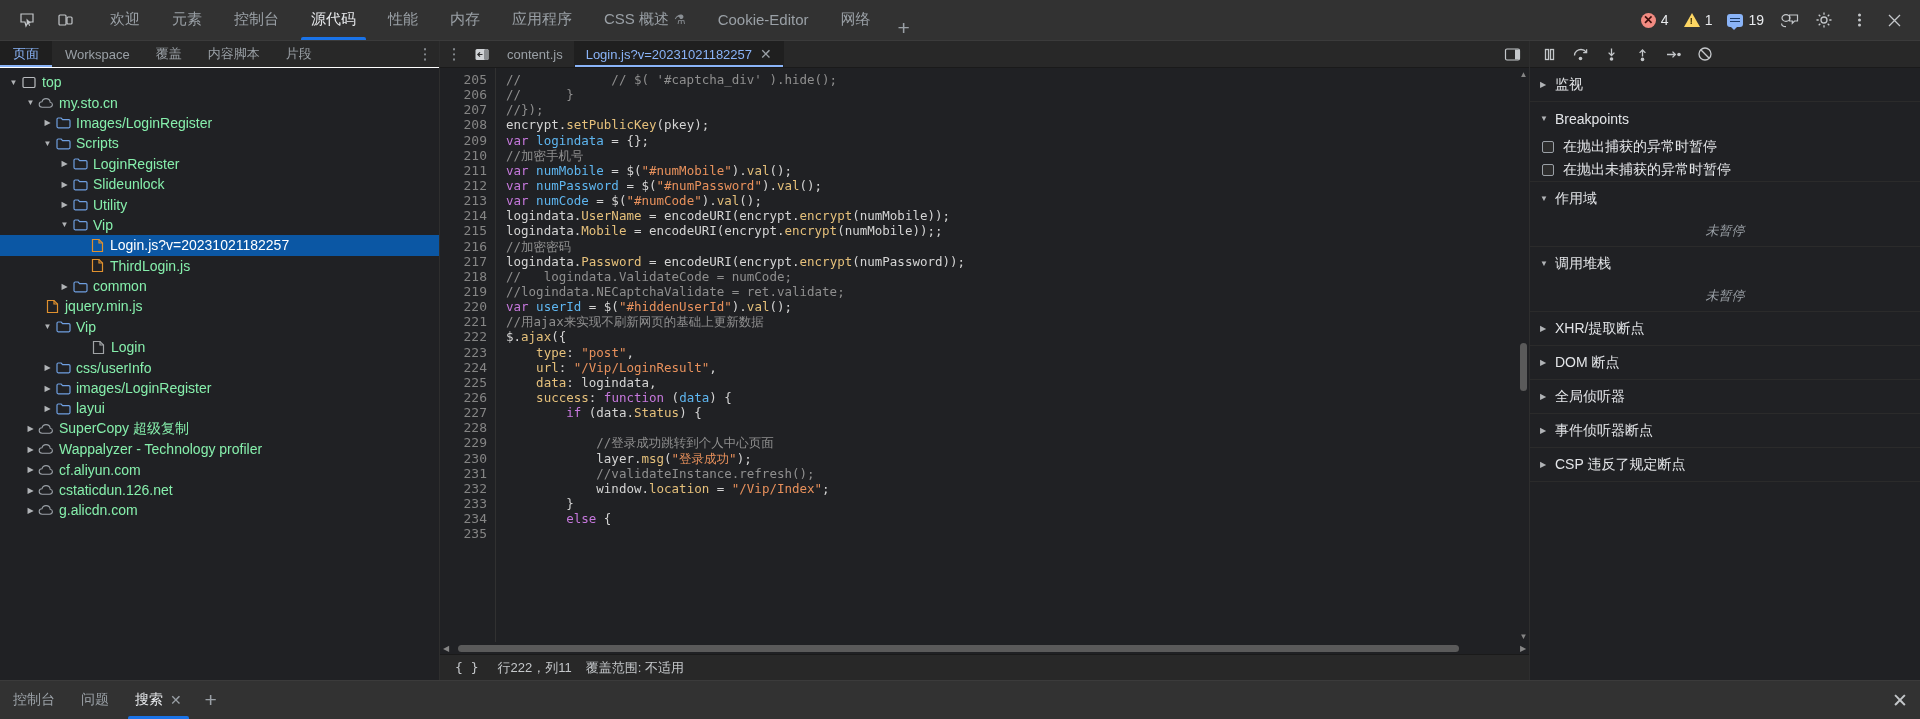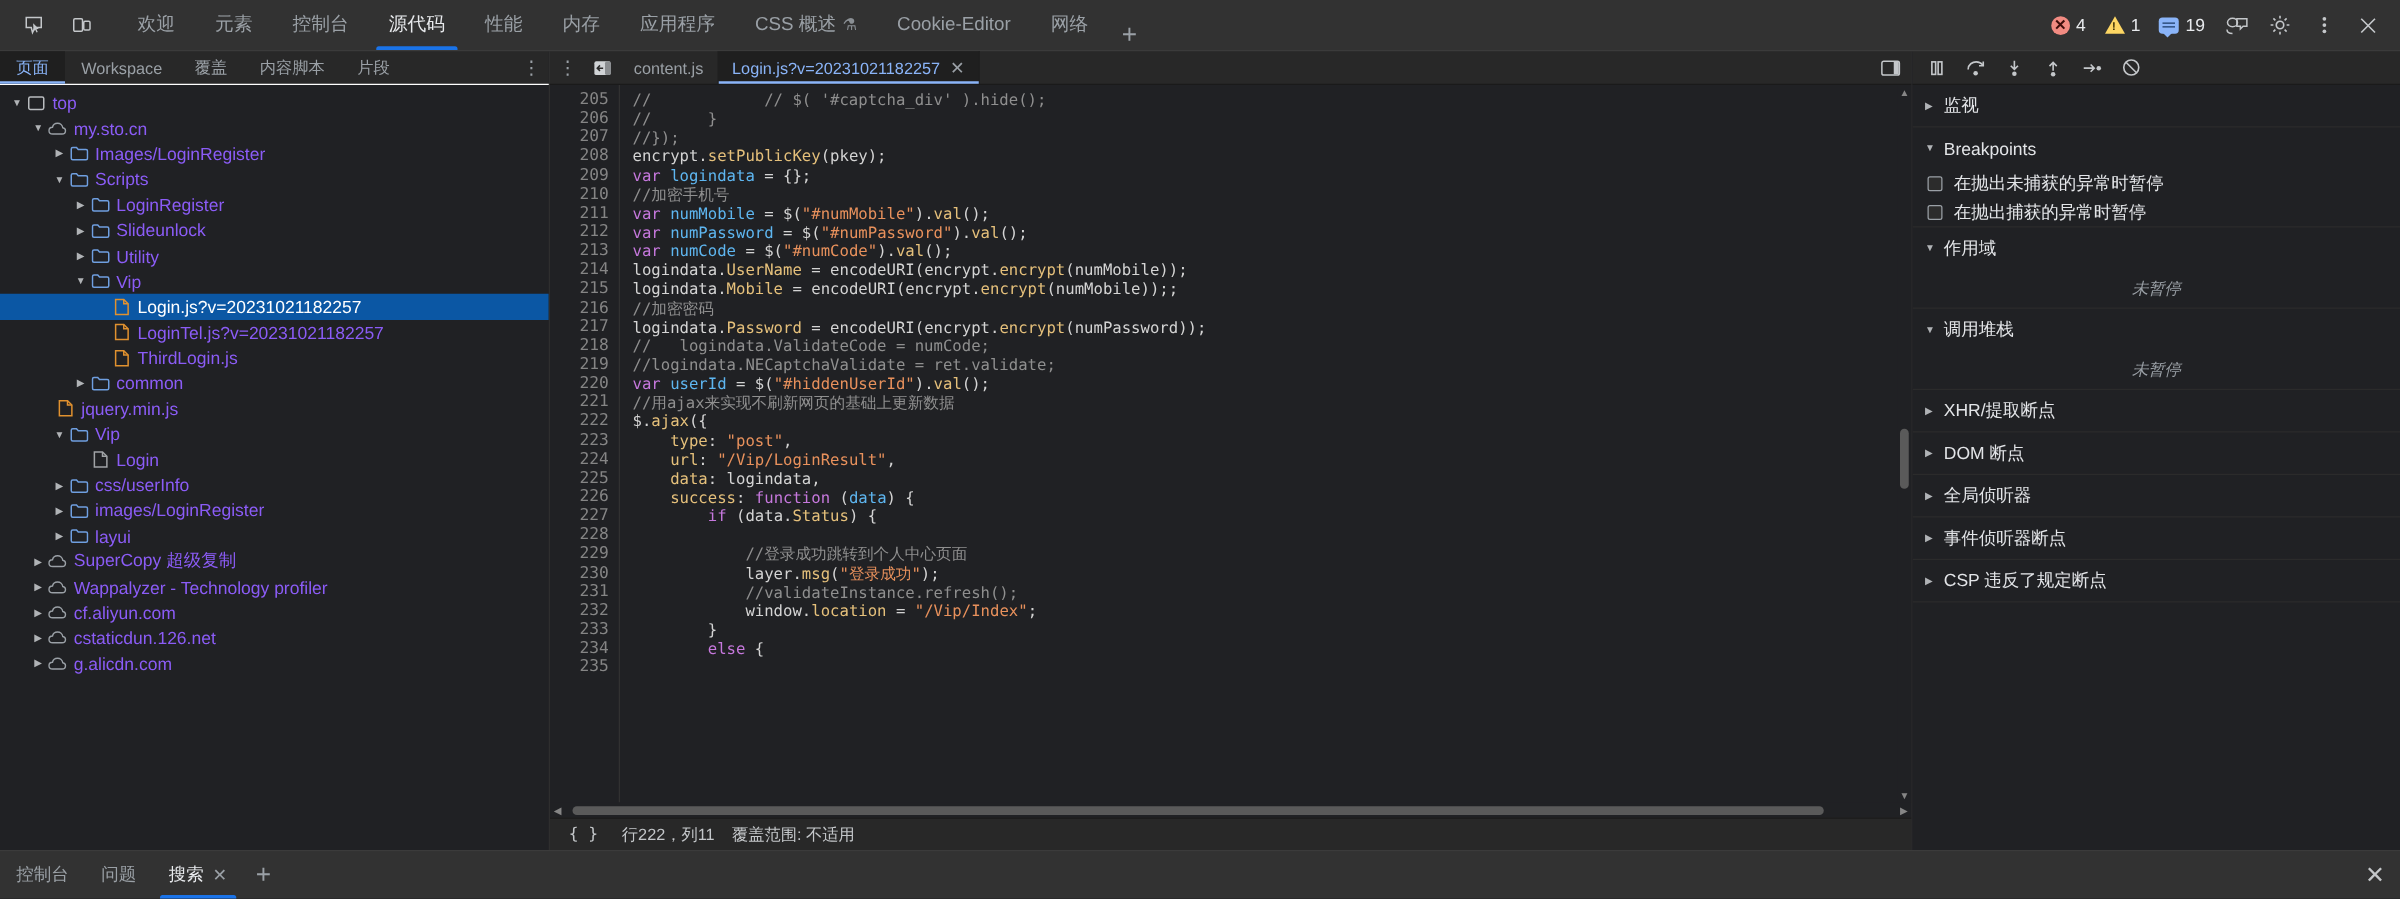--- a/index.html
+++ b/index.html
@@ -80,21 +80,21 @@
   .nav-more { margin-left: auto; width: 28px; display: flex; align-items: center; justify-content: center; color:#9aa0a6; cursor:pointer; font-size:15px; letter-spacing:0; }
   .tree { flex: 1; overflow: hidden; padding-top: 4px; font-size: 14px; }
   .trow {
     display: flex; align-items: center; height: 20.4px; white-space: nowrap; cursor: pointer;
     padding-right: 6px;
   }
   .trow.selected { background: #0b57a4; }
   .tw-arrow { width: 13px; min-width:13px; display:flex; align-items:center; justify-content:center; color:#b0b3b6; font-size:8px; }
   .tw-arrow.empty { visibility: hidden; }
   .tw-ico { width: 18px; min-width:18px; display:flex; align-items:center; justify-content:center; margin-right:4px; }
-  .tw-label { color: #8b5cf6; font-size: 14px; }
+  .tw-label { color: #86efac; font-size: 14px; }
   .trow.selected .tw-label { color: #ffffff; }
 
   
   .src-pane { flex: 1; min-width: 0; display: flex; flex-direction: column; background: #202124; border-right: 1px solid #2e2e2e; }
   .src-tabbar {
     height: 27px; min-height: 27px; display: flex; align-items: stretch;
     background: #282828; border-bottom: 1px solid #1a1a1a;
   }
   .src-more { width: 28px; display:flex; align-items:center; justify-content:center; color:#9aa0a6; cursor:pointer; }
   .src-navbtn { width: 28px; display:flex; align-items:center; justify-content:center; cursor:pointer; }
@@ -383,61 +383,51 @@
             <span class="tw-label">Login.js?v=20231021182257</span>
           </div>
           <div class="trow" style="padding-left: 75px;">
             <span class="tw-arrow empty">▶</span>
             <span class="tw-ico">
               <svg width="13" height="15" viewBox="0 0 13 15">
                 <path d="M1.5 1.5h6.5l3.5 3.5v8.5h-10z" fill="none" stroke="#e0912f" stroke-width="1.2"></path>
                 <path d="M8 1.5V5h3.5" fill="none" stroke="#e0912f" stroke-width="1.2"></path>
               </svg>
             </span>
-            <span class="tw-label">LoginTel.js?v=20231021182257</span>
-          </div>
-          <div class="trow" style="padding-left: 75px;">
+            <span class="tw-label">ThirdLogin.js</span>
+          </div>
+          <div class="trow" style="padding-left: 58px;">
+            <span class="tw-arrow">▶</span>
+            <span class="tw-ico">
+              <svg width="15" height="13" viewBox="0 0 15 13">
+                <path d="M1 3.2c0-.7.5-1.2 1.2-1.2h3l1.4 1.6h6.2c.7 0 1.2.5 1.2 1.2v5.8c0 .7-.5 1.2-1.2 1.2H2.2c-.7 0-1.2-.5-1.2-1.2z" fill="none" stroke="#6f9fe0" stroke-width="1.2"></path>
+              </svg>
+            </span>
+            <span class="tw-label">common</span>
+          </div>
+          <div class="trow" style="padding-left: 30px;">
             <span class="tw-arrow empty">▶</span>
             <span class="tw-ico">
               <svg width="13" height="15" viewBox="0 0 13 15">
                 <path d="M1.5 1.5h6.5l3.5 3.5v8.5h-10z" fill="none" stroke="#e0912f" stroke-width="1.2"></path>
                 <path d="M8 1.5V5h3.5" fill="none" stroke="#e0912f" stroke-width="1.2"></path>
               </svg>
             </span>
-            <span class="tw-label">ThirdLogin.js</span>
-          </div>
-          <div class="trow" style="padding-left: 58px;">
-            <span class="tw-arrow">▶</span>
-            <span class="tw-ico">
-              <svg width="15" height="13" viewBox="0 0 15 13">
-                <path d="M1 3.2c0-.7.5-1.2 1.2-1.2h3l1.4 1.6h6.2c.7 0 1.2.5 1.2 1.2v5.8c0 .7-.5 1.2-1.2 1.2H2.2c-.7 0-1.2-.5-1.2-1.2z" fill="none" stroke="#6f9fe0" stroke-width="1.2"></path>
-              </svg>
-            </span>
-            <span class="tw-label">common</span>
-          </div>
-          <div class="trow" style="padding-left: 30px;">
-            <span class="tw-arrow empty">▶</span>
-            <span class="tw-ico">
-              <svg width="13" height="15" viewBox="0 0 13 15">
-                <path d="M1.5 1.5h6.5l3.5 3.5v8.5h-10z" fill="none" stroke="#e0912f" stroke-width="1.2"></path>
-                <path d="M8 1.5V5h3.5" fill="none" stroke="#e0912f" stroke-width="1.2"></path>
-              </svg>
-            </span>
             <span class="tw-label">jquery.min.js</span>
           </div>
           <div class="trow" style="padding-left: 41px;">
             <span class="tw-arrow">▼</span>
             <span class="tw-ico">
               <svg width="15" height="13" viewBox="0 0 15 13">
                 <path d="M1 3.2c0-.7.5-1.2 1.2-1.2h3l1.4 1.6h6.2c.7 0 1.2.5 1.2 1.2v5.8c0 .7-.5 1.2-1.2 1.2H2.2c-.7 0-1.2-.5-1.2-1.2z" fill="none" stroke="#6f9fe0" stroke-width="1.2"></path>
               </svg>
             </span>
             <span class="tw-label">Vip</span>
           </div>
-          <div class="trow" style="padding-left: 58px;">
+          <div class="trow" style="padding-left: 76px;">
             <span class="tw-arrow empty">▶</span>
             <span class="tw-ico">
               <svg width="13" height="15" viewBox="0 0 13 15">
                 <path d="M1.5 1.5h6.5l3.5 3.5v8.5h-10z" fill="none" stroke="#a0a3a6" stroke-width="1.2"></path>
                 <path d="M8 1.5V5h3.5" fill="none" stroke="#a0a3a6" stroke-width="1.2"></path>
               </svg>
             </span>
             <span class="tw-label">Login</span>
           </div>
           <div class="trow" style="padding-left: 41px;">
@@ -646,25 +636,25 @@
               <span>监视</span>
             </div>
           </div>
           <div class="dbg-section">
             <div class="dbg-head">
               <span class="ar">▼</span>
               <span>Breakpoints</span>
             </div>
             <div class="dbg-row">
               <span class="cbx"></span>
-              <span>在抛出未捕获的异常时暂停</span>
+              <span>在抛出捕获的异常时暂停</span>
             </div>
             <div class="dbg-row">
               <span class="cbx"></span>
-              <span>在抛出捕获的异常时暂停</span>
+              <span>在抛出未捕获的异常时暂停</span>
             </div>
           </div>
           <div class="dbg-section">
             <div class="dbg-head">
               <span class="ar">▼</span>
               <span>作用域</span>
             </div>
             <div class="dbg-empty">未暂停</div>
           </div>
           <div class="dbg-section">

